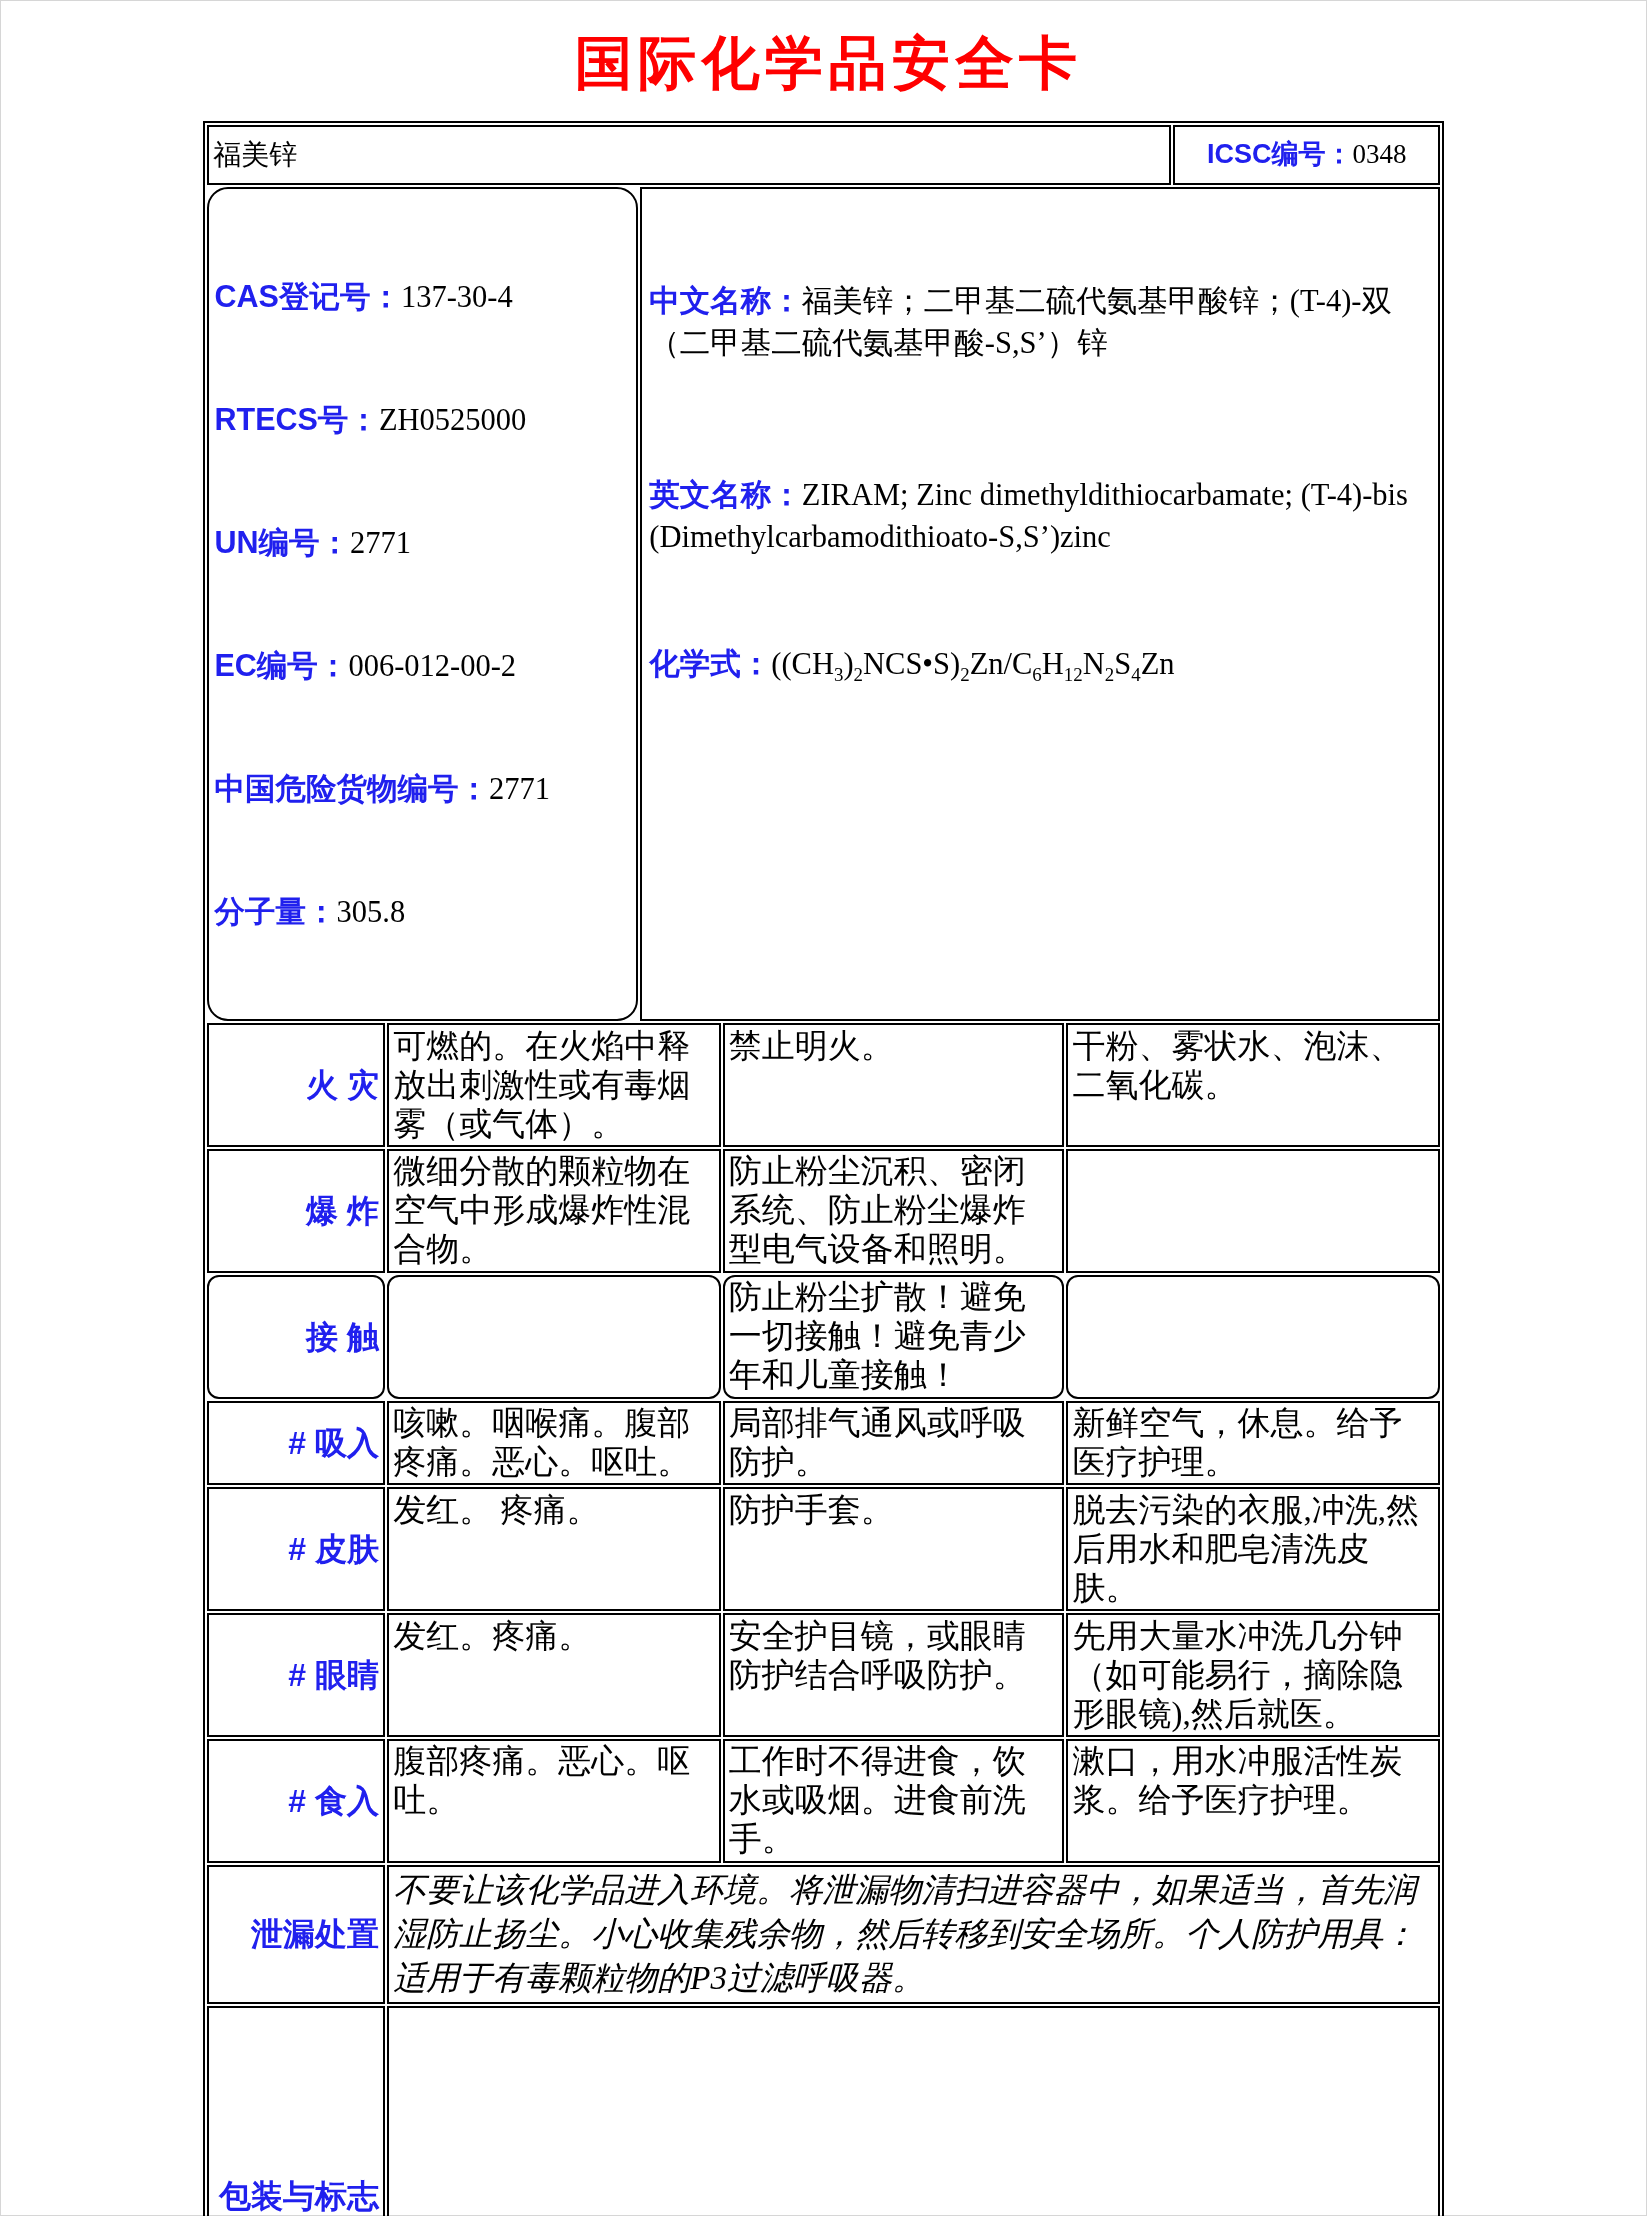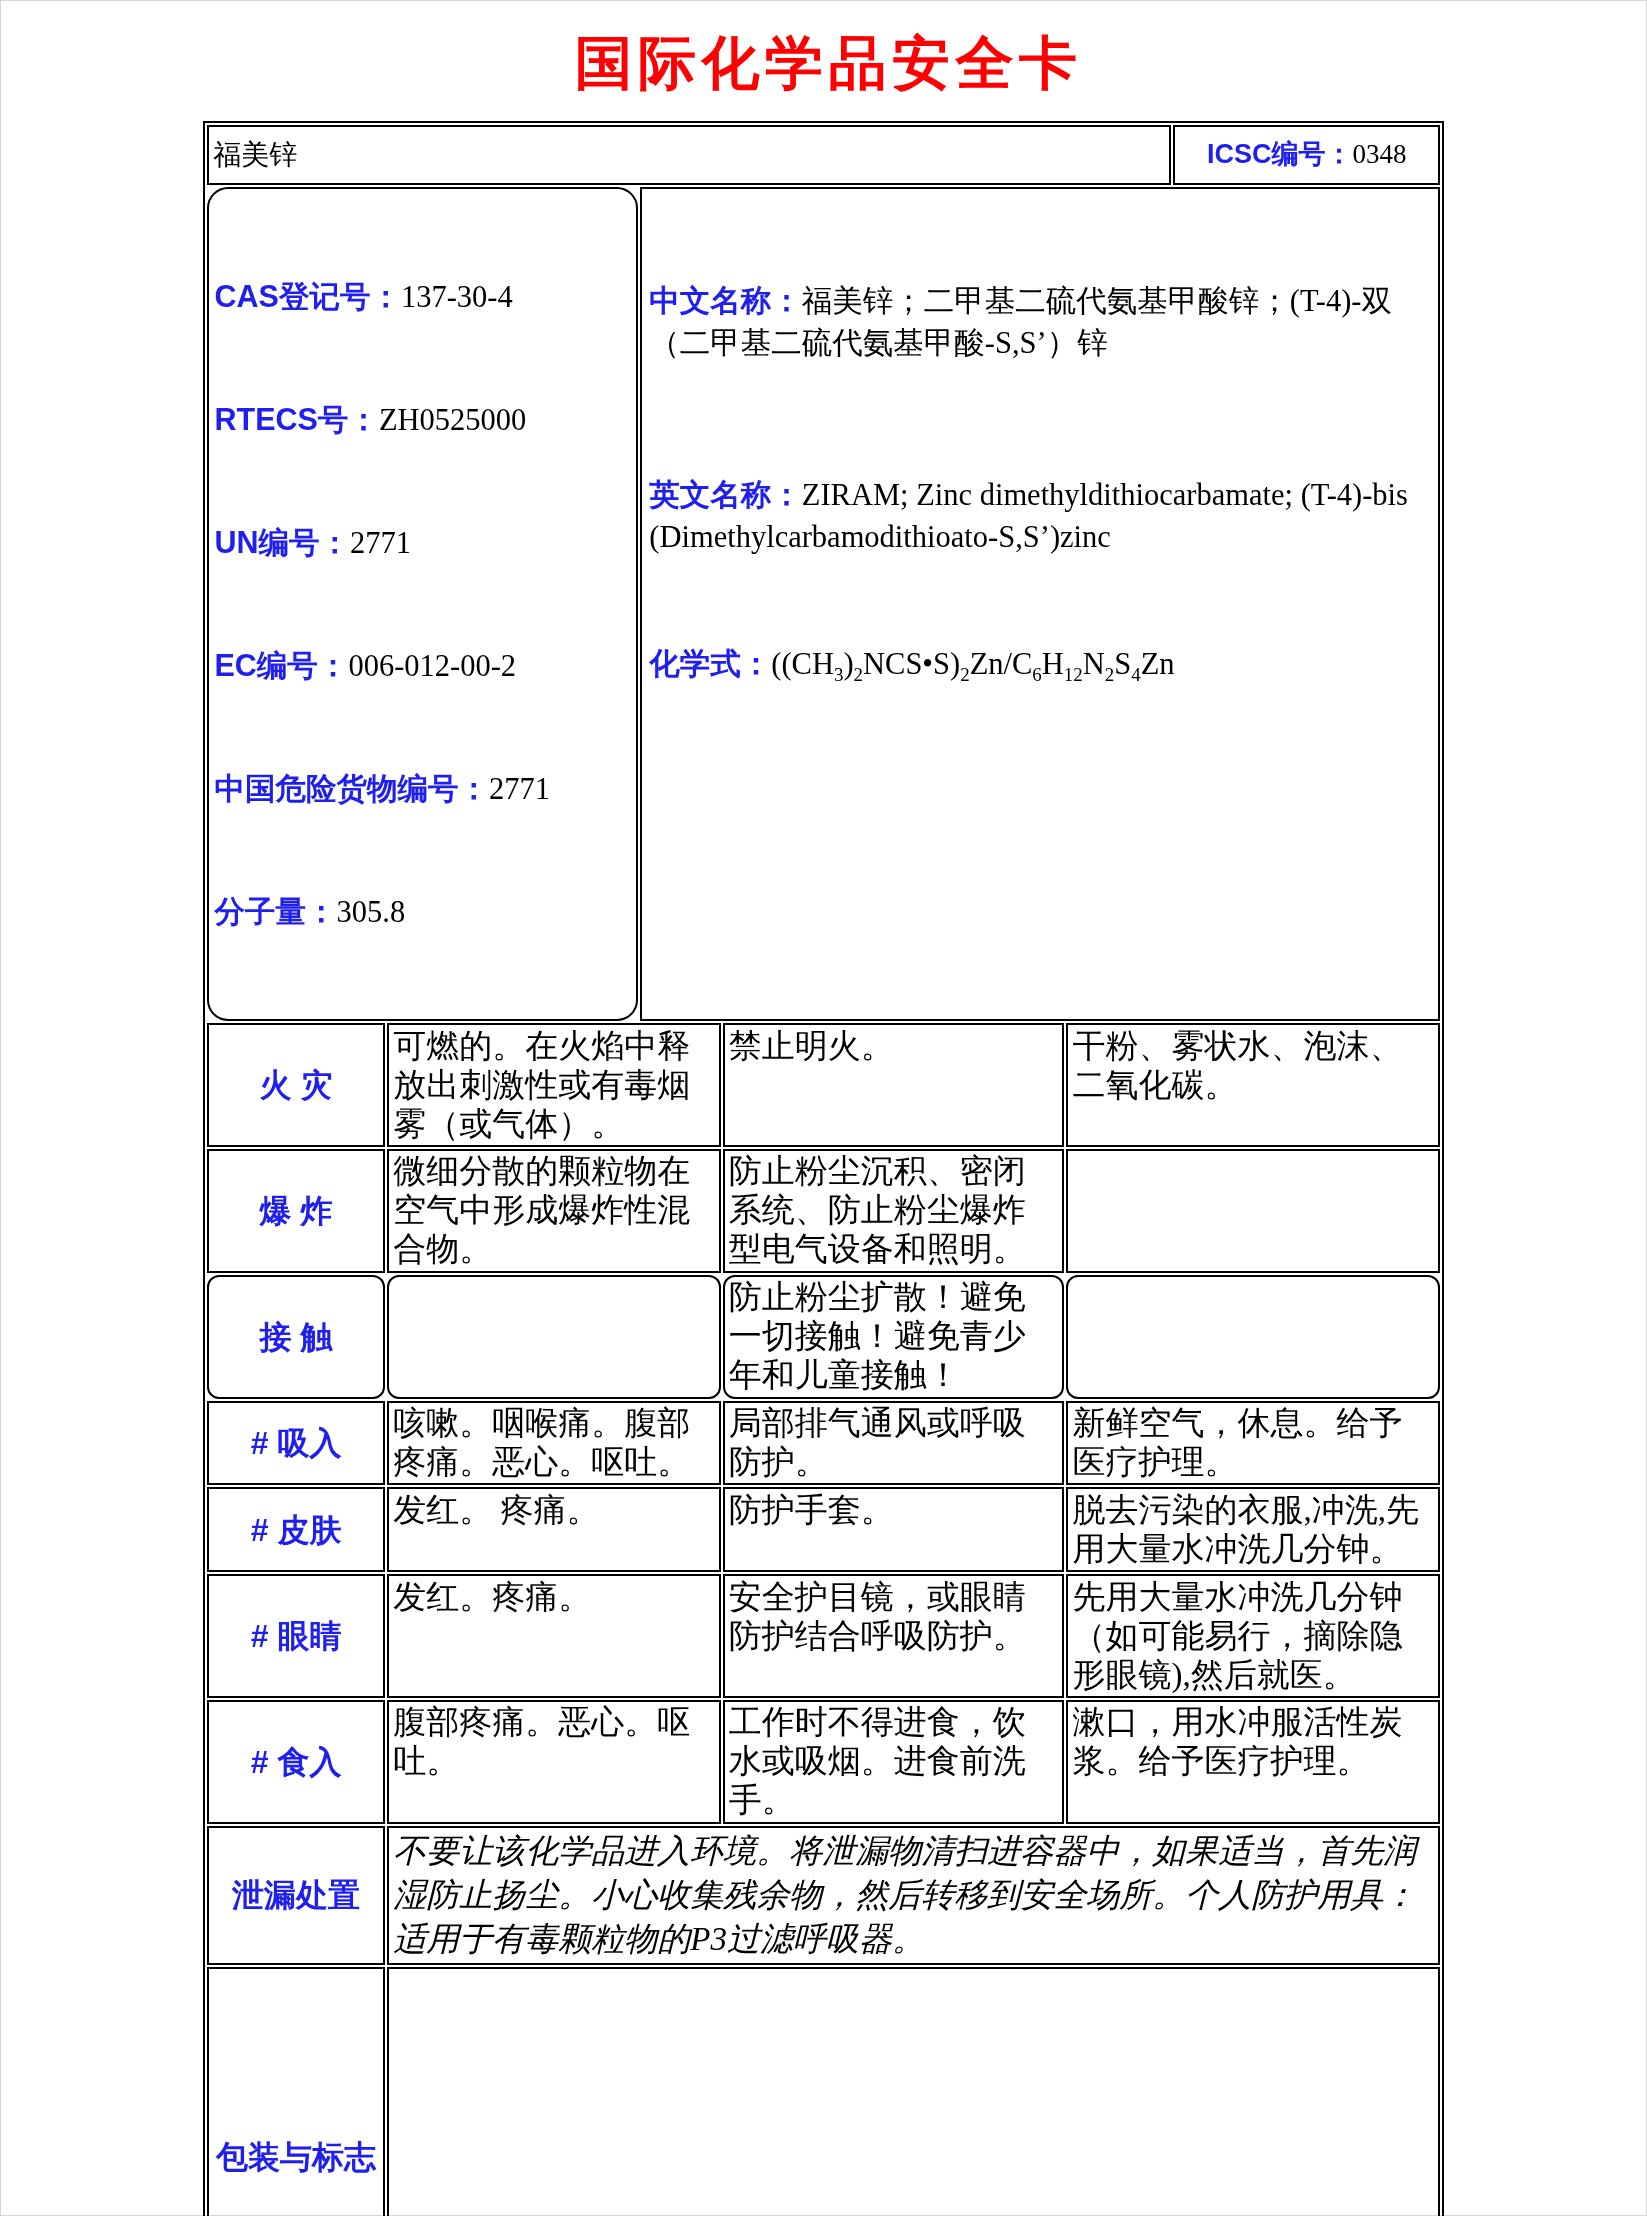--- a/index.html
+++ b/index.html
@@ -65,21 +65,21 @@
   .id-line   { font-size:30.5px; line-height:44px; }
   .names-cell{ padding:5.5px 7px; font-size:30.5px; line-height:42px; }
   .names-cell p { margin:0; }
   .names-cell p.en-block { margin-top:25px; }
   .th {
     text-align:center; vertical-align:middle;
     font-size:33px; line-height:42px;
     color:#2020ee; font-family:"Liberation Sans", sans-serif; font-weight:bold;
   }
   .lab {
-    text-align:center; vertical-align:middle;
+    text-align:right; vertical-align:middle;
     font-size:32px; line-height:40px;
     color:#2020ee; font-family:"Liberation Sans", sans-serif; font-weight:bold;
     white-space:pre-wrap;
   }
   .cell-spill { line-height:44px;font-style:italic; }
   .cell-pack  { font-size:30.5px; line-height:53px; padding-top:4.2px; }
 </style>
 </head>
 <body>
 
@@ -145,21 +145,21 @@
       <td class="lab"># 吸入</td>
       <td colspan="2">咳嗽。咽喉痛。腹部疼痛。恶心。呕吐。</td>
       <td>局部排气通风或呼吸防护。</td>
       <td colspan="2">新鲜空气，休息。给予医疗护理。</td>
     </tr>
 
     <tr class="r-skin">
       <td class="lab"># 皮肤</td>
       <td colspan="2">发红。 疼痛。</td>
       <td>防护手套。</td>
-      <td colspan="2">脱去污染的衣服,冲洗,先用大量水冲洗几分钟。</td>
+      <td colspan="2">脱去污染的衣服,冲洗,然后用水和肥皂清洗皮肤。</td>
     </tr>
 
     <tr class="r-eye">
       <td class="lab"># 眼睛</td>
       <td colspan="2">发红。疼痛。</td>
       <td>安全护目镜，或眼睛防护结合呼吸防护。</td>
       <td colspan="2">先用大量水冲洗几分钟（如可能易行，摘除隐形眼镜),然后就医。</td>
     </tr>
 
     <tr class="r-ing">

